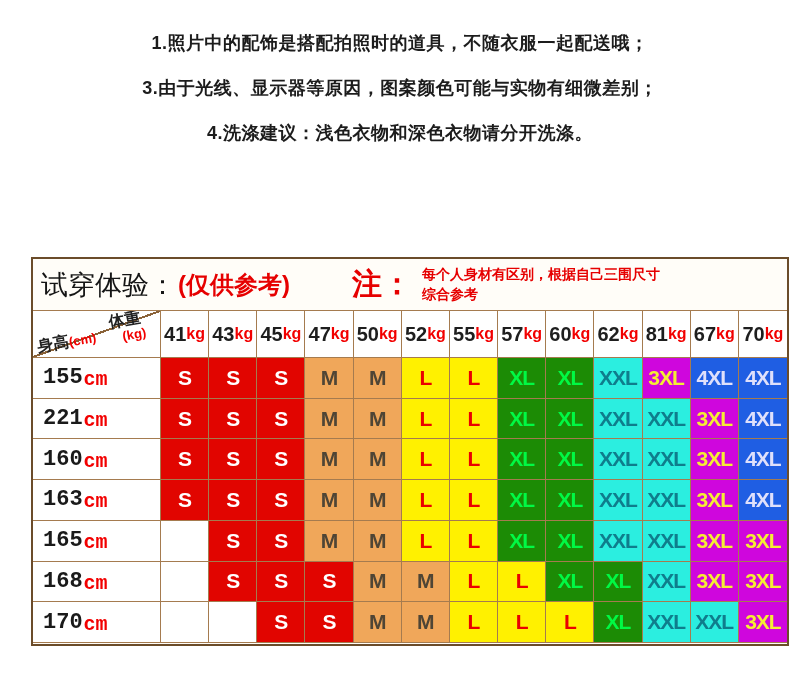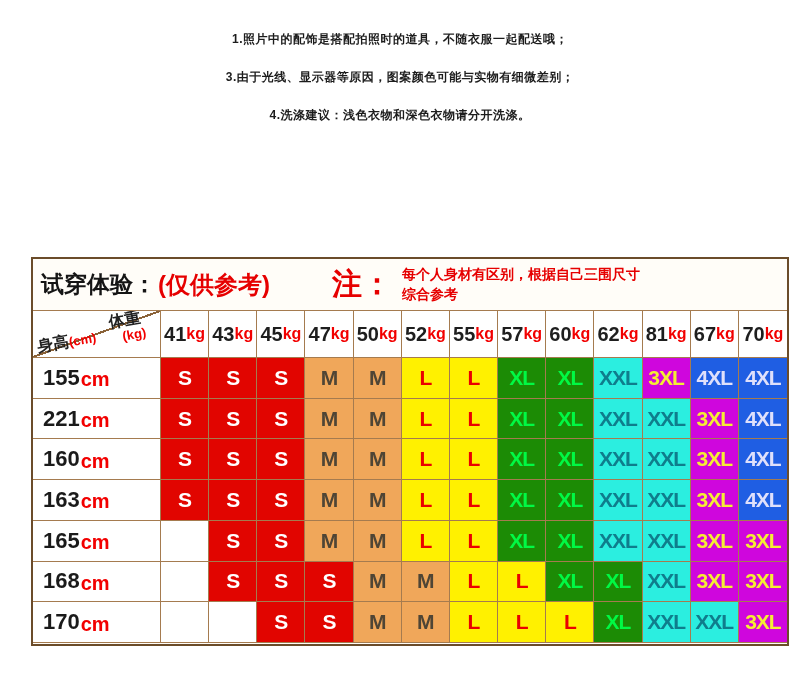--- a/index.html
+++ b/index.html
@@ -14,21 +14,21 @@
   
   .notice { text-align: center; color: #1c1c1c; }
   .notice-title {
     padding-top: 27px;
     font-size: 19px;
     font-weight: bold;
     letter-spacing: 0.5px;
   }
   .notice-item {
     margin-top: 21px;
-    font-size: 12px;
+    font-size: 18px;
     font-weight: bold;
     letter-spacing: 0.5px;
   }
   .notice-item:first-of-type { margin-top: 31px; }
 
   
   .size-table {
     position: absolute;
     left: 31px;
     top: 257px;
@@ -37,21 +37,21 @@
     border: 2px solid #6b4c2a;
     background: #fffdf8;
   }
   .tbl-head {
     height: 52px;
     display: flex;
     align-items: center;
     border-bottom: 1px solid #a57b4f;
     background: #fffdf8;
   }
-  .tbl-title { font-size: 23px; font-weight: bold; color: #151515; margin-left: 8px; white-space: nowrap; }
+  .tbl-title { font-size: 27px; font-weight: normal; color: #151515; margin-left: 8px; white-space: nowrap; }
   .tbl-title-note { font-size: 24px; font-weight: bold; color: #e60000; margin-left: 2px; white-space: nowrap; }
   .tbl-mark { font-size: 30px; font-weight: bold; color: #e60000; margin-left: 62px; white-space: nowrap; }
   .tbl-mark-text { font-size: 14px; font-weight: bold; color: #e60000; margin-left: 10px; line-height: 1.4; text-align: left; }
 
   .size-grid {
     display: grid;
     grid-template-columns: 128px repeat(13, 1fr);
     grid-template-rows: 47px repeat(7, 1fr);
     height: 332px;
   }
@@ -87,21 +87,21 @@
     position: absolute; bottom: 4px; left: 4px;
     transform: rotate(-10deg);
     white-space: nowrap;
   }
   .corner-bottom .axis { font-size: 16px; font-weight: bold; color: #222; }
   .corner-bottom .unit { font-size: 13px; font-weight: bold; color: #f20000; }
 
   .weight-cell .wnum { font-size: 20px; font-weight: bold; color: #1e1e1e; }
   .weight-cell .wunit { font-size: 16px; font-weight: bold; color: #f20000; }
 
-  .height-cell { justify-content: flex-start; padding-left: 10px; }
+  .height-cell { justify-content: flex-start; padding-left: 10px; font-family: Liberation Mono, monospace; }
   .height-cell .hnum { font-size: 22px; font-weight: bold; color: #1a1a1a; }
   .height-cell .hunit { font-size: 20px; font-weight: bold; color: #f20000; margin-left: 1px; margin-top: 4px; }
 
   .size-cell { font-size: 21px; font-weight: bold; letter-spacing: -1px; }
 </style>
 </head>
 <body>
 
 <div class="notice">
   <div class="notice-item">1.照片中的配饰是搭配拍照时的道具，不随衣服一起配送哦；</div>

